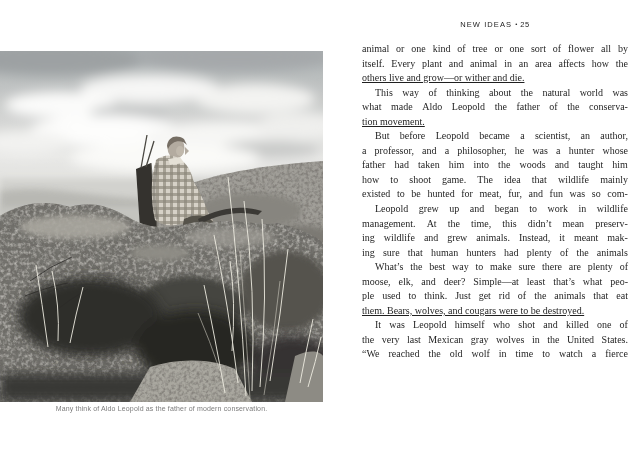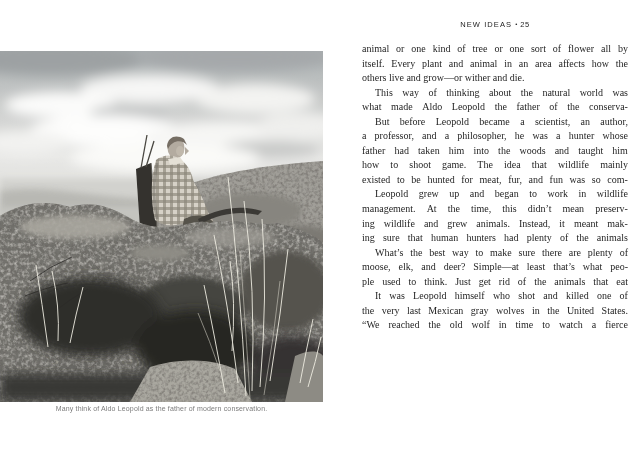--- a/index.html
+++ b/index.html
@@ -39,21 +39,21 @@
   
   .body-col{
     position:absolute;left:362px;top:42px;width:266px;
     font-size:10px;color:var(--body-text);
   }
   .line{
     display:flex;justify-content:space-between;
     height:14.56px;line-height:14.56px;
     overflow:visible;white-space:nowrap;
   }
-  .line.last{display:block;}
+  .line.last{display:block;text-decoration:underline;}
   .line.indent{padding-left:13px;}
 </style>
 </head>
 <body>
 
 <div class="spread">
 
   <div class="running-head">
     <span>NEW IDEAS</span><span class="sep">•</span><span class="pageno">25</span>
   </div>
@@ -235,20 +235,21 @@
         <span>what</span>
         <span>made</span>
         <span>Aldo</span>
         <span>Leopold</span>
         <span>the</span>
         <span>father</span>
         <span>of</span>
         <span>the</span>
         <span>conserva-</span>
       </div>
+      <div class="line last">tion movement.</div>
       <div class="line indent">
         <span>But</span>
         <span>before</span>
         <span>Leopold</span>
         <span>became</span>
         <span>a</span>
         <span>scientist,</span>
         <span>an</span>
         <span>author,</span>
       </div>
@@ -376,20 +377,21 @@
         <span>think.</span>
         <span>Just</span>
         <span>get</span>
         <span>rid</span>
         <span>of</span>
         <span>the</span>
         <span>animals</span>
         <span>that</span>
         <span>eat</span>
       </div>
+      <div class="line last">them. Bears, wolves, and cougars were to be destroyed.</div>
       <div class="line indent">
         <span>It</span>
         <span>was</span>
         <span>Leopold</span>
         <span>himself</span>
         <span>who</span>
         <span>shot</span>
         <span>and</span>
         <span>killed</span>
         <span>one</span>

